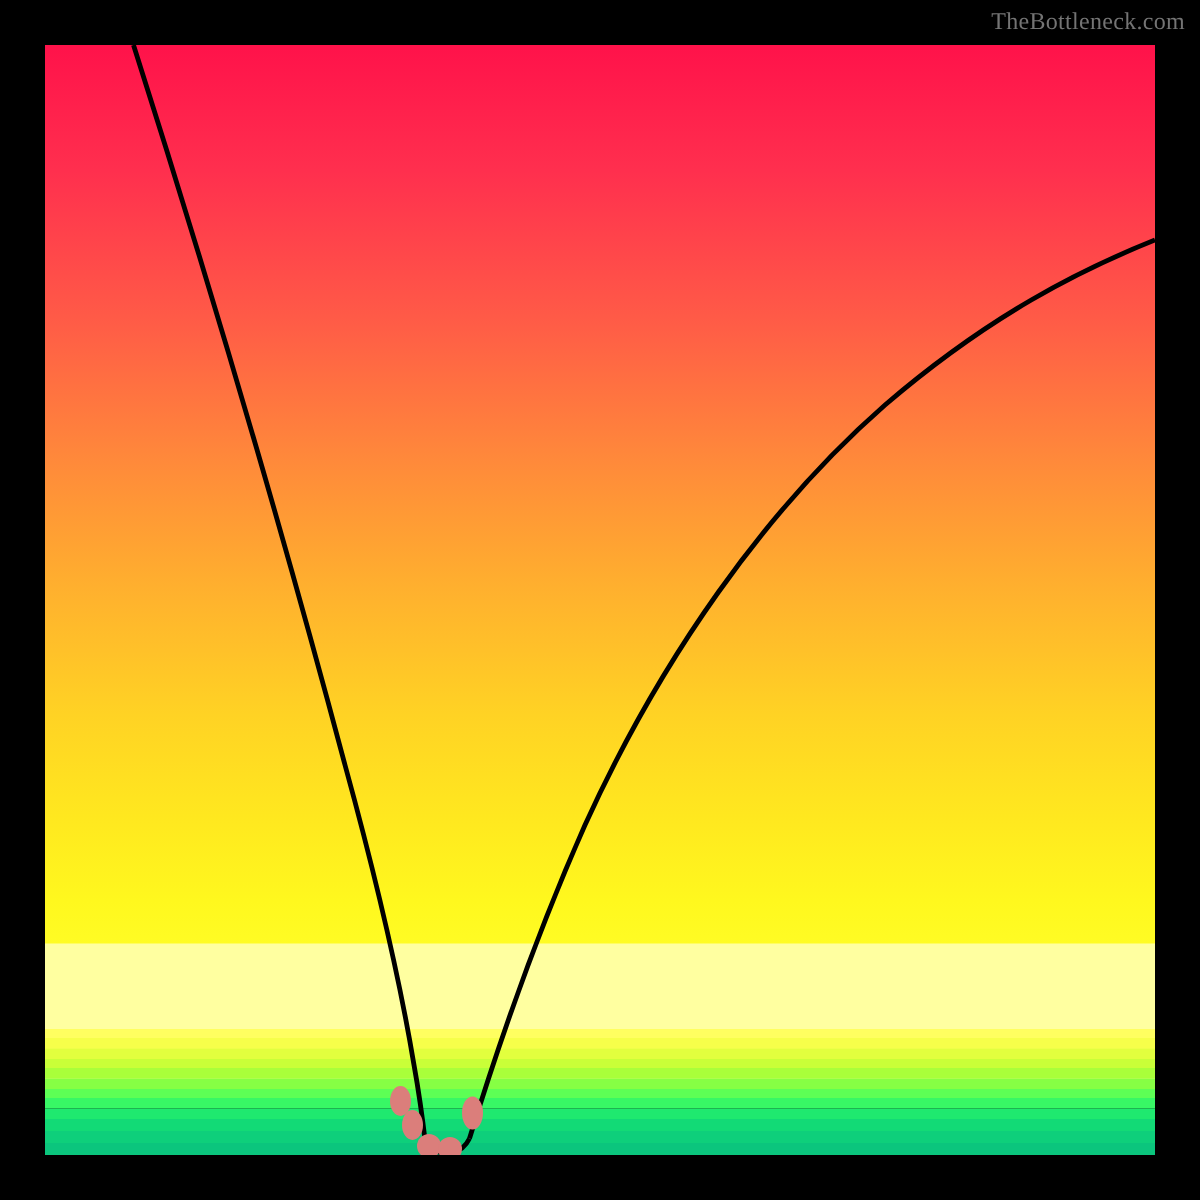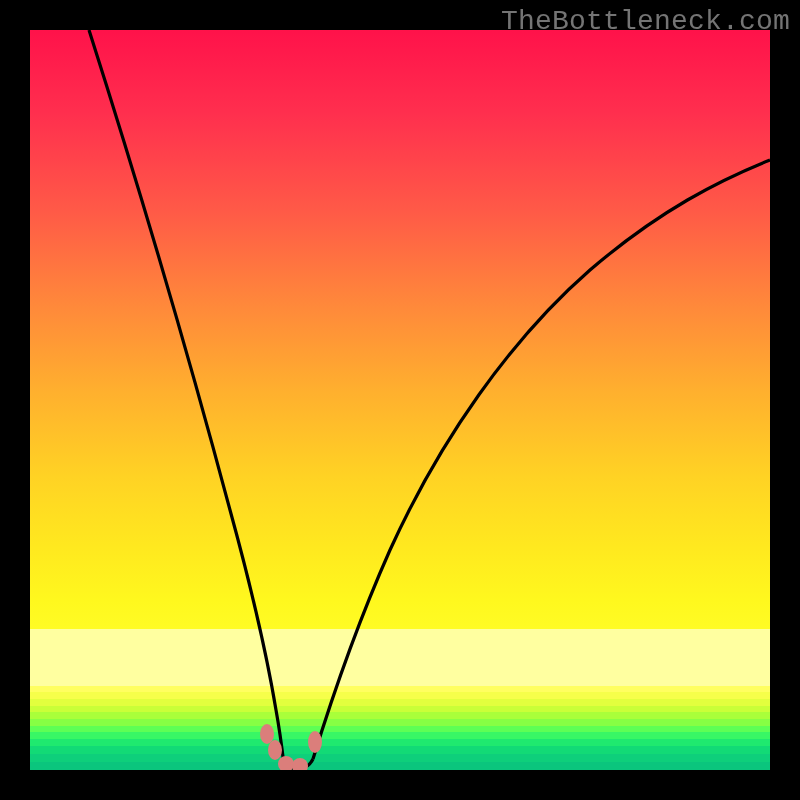--- a/index.html
+++ b/index.html
@@ -52,24 +52,24 @@
   .band {
     position: absolute;
     left: 0;
     width: 100%;
   }
   .watermark {
     position: absolute;
     top: 6px;
     right: 10px;
     color: #747474;
-    font-size: 28px;
+    font-size: 16px;
     font-weight: 400;
     letter-spacing: 0.2px;
-    font-family: Liberation Mono, monospace;
+    font-family: Liberation Serif, serif;
   }
   svg.curve {
     position: absolute;
     inset: 0;
   }
 </style>
 </head>
 <body>
 
 <div class="frame">

